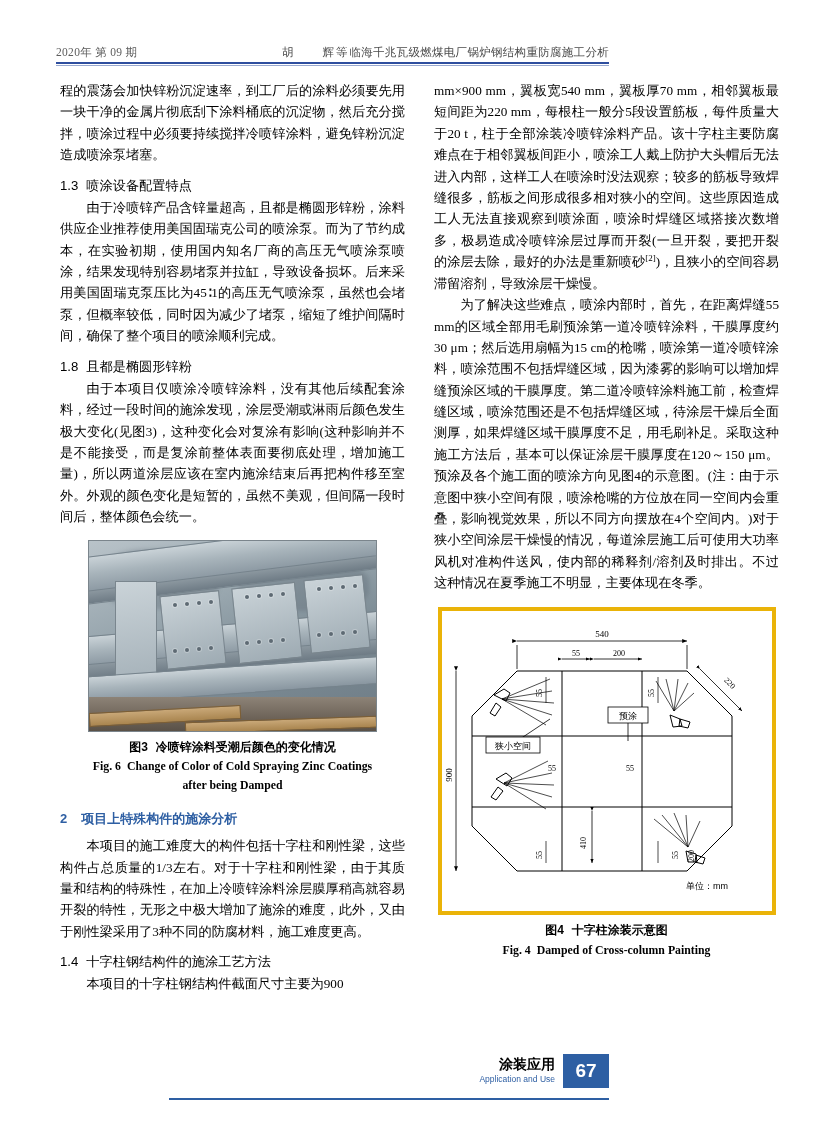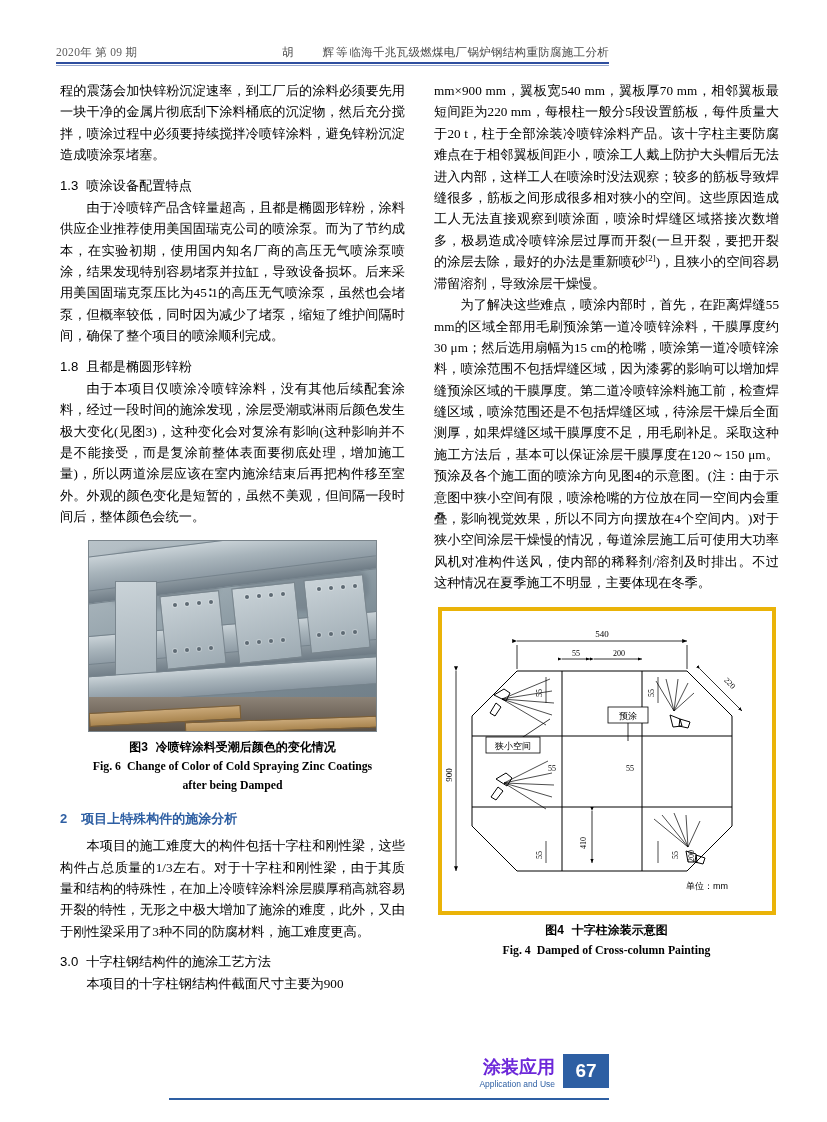--- a/index.html
+++ b/index.html
@@ -204,23 +204,23 @@
     height: 44px;
   }
   .footer .tag {
     position: absolute;
     right: 54px;
     top: 2px;
     text-align: right;
     line-height: 1.25;
   }
   .footer .tag .cn {
-    font-size: 18px;
+    font-size: 14px;
     font-weight: bold;
-    color: #6d28d9;
+    color: #000000;
     font-family: "Liberation Sans", sans-serif;
   }
   .footer .tag .en {
     font-size: 8.5px;
     color: #2e5fa3;
     font-family: "Liberation Sans", sans-serif;
   }
   .footer .pagenum {
     position: absolute;
     right: 0;
@@ -334,21 +334,21 @@
         <div class="en">after being Damped</div>
       </div>
     </div>
 
     <h2 class="sec">
       <span class="num">2</span><span>项目上特殊构件的施涂分析</span>
     </h2>
     <p class="body">本项目的施工难度大的构件包括十字柱和刚性梁，这些构件占总质量的1/3左右。对于十字柱和刚性梁，由于其质量和结构的特殊性，在加上冷喷锌涂料涂层膜厚稍高就容易开裂的特性，无形之中极大增加了施涂的难度，此外，又由于刚性梁采用了3种不同的防腐材料，施工难度更高。</p>
 
     <h3 class="sub">
-      <span class="num">3.0</span><span>十字柱钢结构件的施涂工艺方法</span>
+      <span class="num">1.4</span><span>十字柱钢结构件的施涂工艺方法</span>
     </h3>
     <p class="body">本项目的十字柱钢结构件截面尺寸主要为900</p>
   </div>
 
   <div class="col right">
     <p class="body noind"><span>mm×900 mm，翼板宽540 mm，翼板厚70 mm，相邻翼板最短间距为220 mm，每根柱一般分5段设置筋板，每件质量大于20 t，柱于全部涂装冷喷锌涂料产品。该十字柱主要防腐难点在于相邻翼板间距小，喷涂工人戴上防护大头帽后无法进入内部，这样工人在喷涂时没法观察；较多的筋板导致焊缝很多，筋板之间形成很多相对狭小的空间。这些原因造成工人无法直接观察到喷涂面，喷涂时焊缝区域搭接次数增多，极易造成冷喷锌涂层过厚而开裂(一旦开裂，要把开裂的涂层去除，最好的办法是重新喷砂</span><span class="sup">[2]</span><span>)，且狭小的空间容易滞留溶剂，导致涂层干燥慢。</span></p>
 
     <p class="body">为了解决这些难点，喷涂内部时，首先，在距离焊缝55 mm的区域全部用毛刷预涂第一道冷喷锌涂料，干膜厚度约30 μm；然后选用扇幅为15 cm的枪嘴，喷涂第一道冷喷锌涂料，喷涂范围不包括焊缝区域，因为漆雾的影响可以增加焊缝预涂区域的干膜厚度。第二道冷喷锌涂料施工前，检查焊缝区域，喷涂范围还是不包括焊缝区域，待涂层干燥后全面测厚，如果焊缝区域干膜厚度不足，用毛刷补足。采取这种施工方法后，基本可以保证涂层干膜厚度在120～150 μm。预涂及各个施工面的喷涂方向见图4的示意图。(注：由于示意图中狭小空间有限，喷涂枪嘴的方位放在同一空间内会重叠，影响视觉效果，所以不同方向摆放在4个空间内。)对于狭小空间涂层干燥慢的情况，每道涂层施工后可使用大功率风机对准构件送风，使内部的稀释剂/溶剂及时排出。不过这种情况在夏季施工不明显，主要体现在冬季。</p>
 
     <div class="fig4-wrap">

